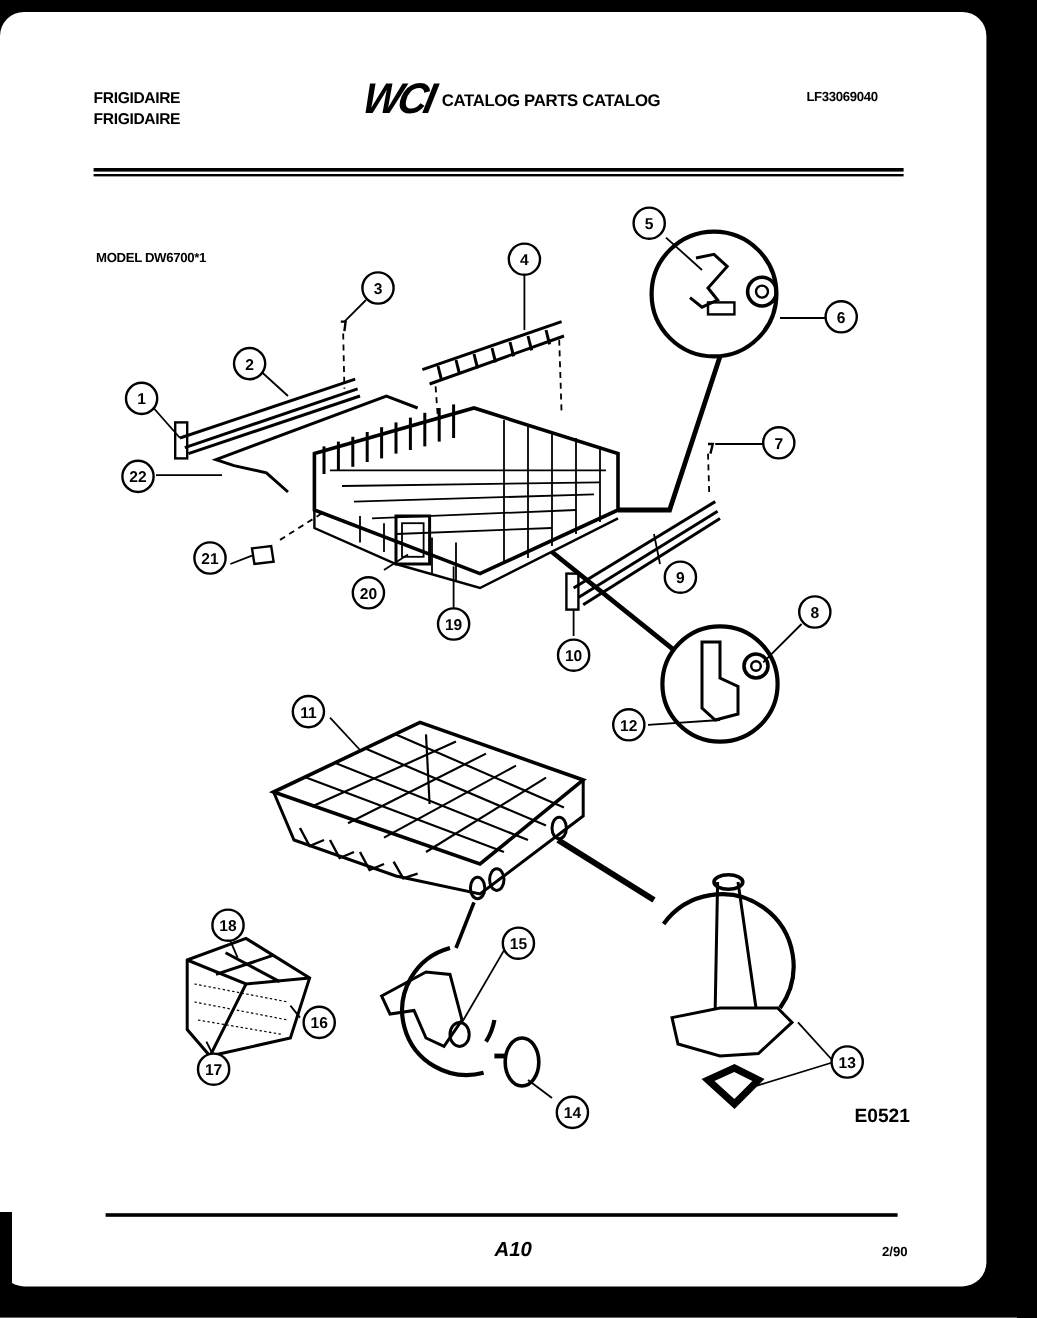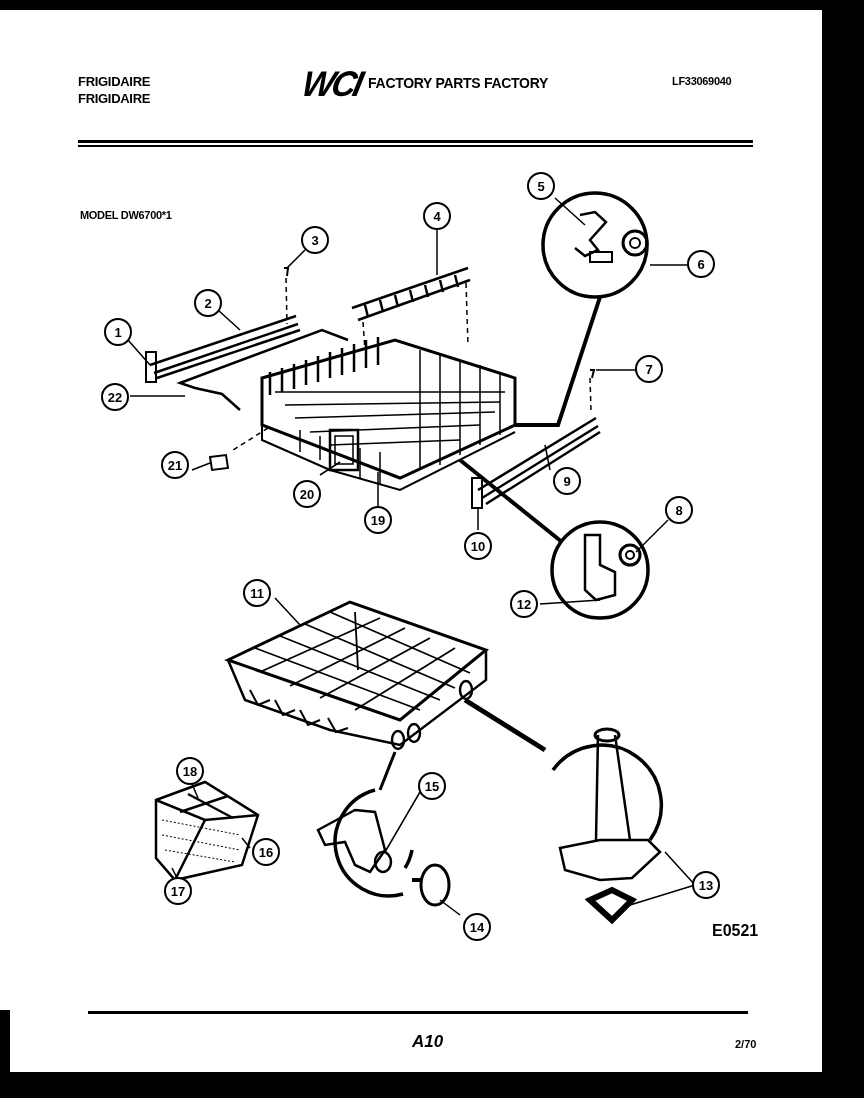--- a/index.html
+++ b/index.html
@@ -1,17 +1,17 @@
 <!DOCTYPE html>
 <html><head>
   <meta charset="utf-8">
   <style>
     html, body { margin: 0; padding: 0; }
     body { width: 864px; height: 1098px; background: #000; position: relative; overflow: hidden; font-family: "Liberation Sans", sans-serif; }
-    .page { position: absolute; left: 0; top: 10px; width: 822px; height: 1062px; background: #fff; }
+    .page { position: absolute; left: 0; top: 10px; width: 822px; height: 1062px; background: #fff; border-radius: 20px; }
     .hdr { position: absolute; font-weight: bold; font-size: 13px; letter-spacing: -0.3px; color: #000; line-height: 17px; }
     .brand { left: 78px; top: 63px; }
     .catalog { left: 303px; top: 55px; display: flex; align-items: center; }
     .wci-logo { font-family: "Liberation Sans", sans-serif; font-weight: 900; font-style: italic; font-size: 34px; letter-spacing: -3px; transform: skewX(-12deg) scaleY(1.05); margin-right: 8px; line-height: 36px; }
     .catalog-title { font-size: 14px; font-weight: bold; }
     .catno { left: 672px; top: 63px; font-size: 11px; }
     .rule { position: absolute; left: 78px; width: 675px; background: #000; }
     .model { left: 80px; top: 160px; font-size: 11px; margin-top: 37px; }
     .diagram { position: absolute; left: 0; top: -10px; }
     .code { position: absolute; left: 712px; top: 912px; font-size: 16px; font-weight: bold; }
@@ -24,21 +24,21 @@
 </head>
 <body>
 
 <div class="page">
   <div class="hdr brand">
     <div>FRIGIDAIRE</div>
     <div>FRIGIDAIRE</div>
   </div>
   <div class="hdr catalog">
     <span class="wci-logo">WCI</span>
-    <span class="catalog-title">FACTORY PARTS FACTORY</span>
+    <span class="catalog-title">CATALOG PARTS CATALOG</span>
   </div>
   <div class="hdr catno">LF33069040</div>
 
   <div class="rule" style="top:130px;height:3px;"></div>
   <div class="rule" style="top:135px;height:2px;"></div>
 
   <div class="hdr model">MODEL DW6700*1</div>
 
   <svg class="diagram" width="822" height="1000" viewBox="0 0 822 1000" fill="none" stroke="#000">
 
@@ -303,15 +303,15 @@
           <circle cx="115" cy="397" r="13" fill="#fff"></circle>
           <text x="115" y="402" text-anchor="middle" fill="#000" stroke="none">22</text>
         </g>
     </g>
   </svg>
 
   <div class="code">E0521</div>
 
   <div class="bottom-rule"></div>
   <div class="pg">A10</div>
-  <div class="date">2/70</div>
+  <div class="date">2/90</div>
 </div>
 <div class="left-mark"></div>
 
 </body></html>

